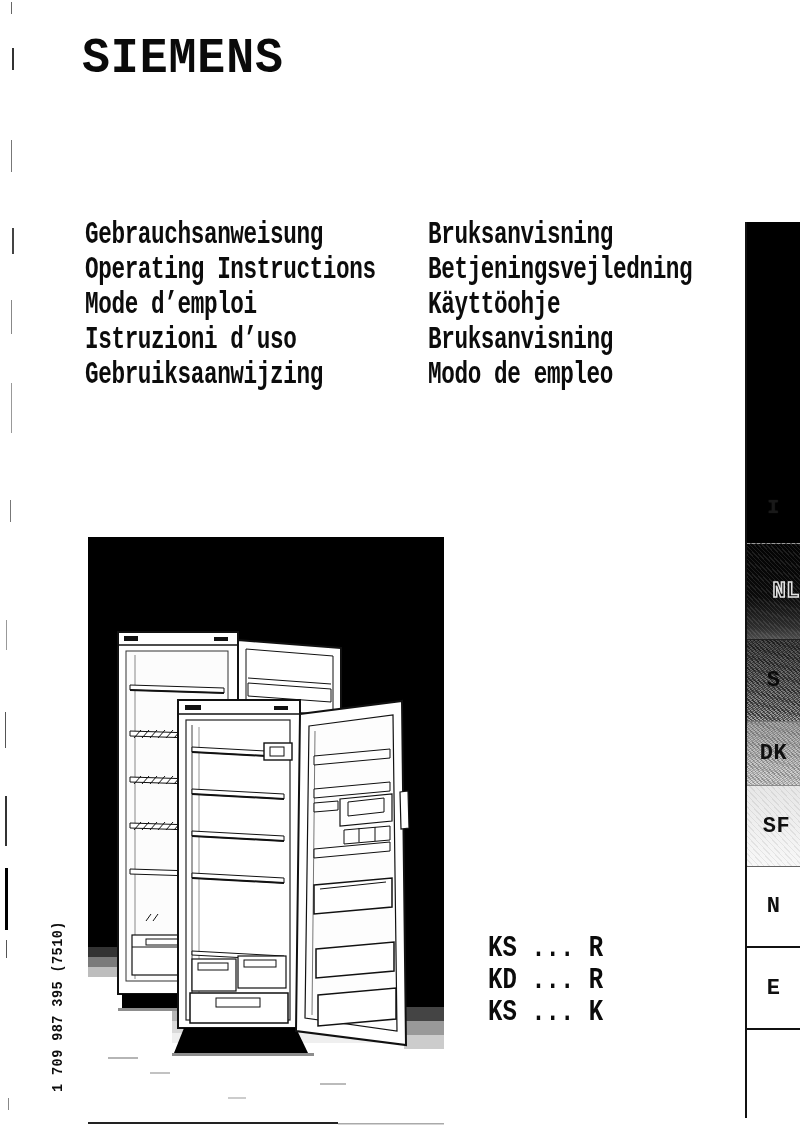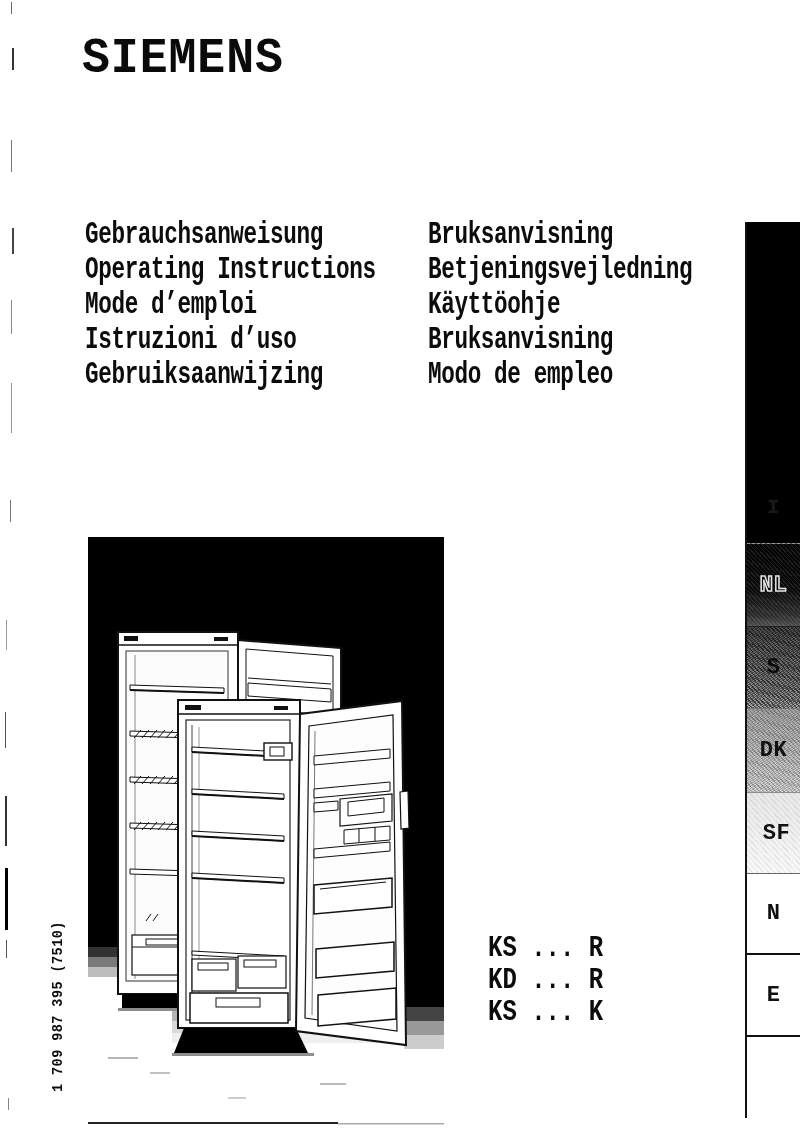--- a/index.html
+++ b/index.html
@@ -58,36 +58,37 @@
     box-sizing:border-box;border-left:2px solid #111;
   }
   .tab{
     box-sizing:border-box;width:100%;
     display:flex;align-items:center;justify-content:center;
     font-weight:700;font-size:22px;letter-spacing:0.5px;
   }
   .tab-i{height:321px;background:#000;align-items:flex-end;padding-bottom:24px;}
   .tab-i .tab-label{color:#191919;font-size:20px;text-shadow:0 0 1px #202020;}
   .tab-nl{
-    height:83px;border-top:1px dashed #9a9a9a;
+    height:96px;border-top:1px dashed #9a9a9a;
     background:
       repeating-linear-gradient(47deg, rgba(255,255,255,0.10) 0 1px, rgba(0,0,0,0) 1px 3px),
       linear-gradient(180deg,#040404 0%,#0a0a0a 55%,#2e2e2e 88%,#4e4e4e 100%);
+    justify-content: flex-end;
   }
   .tab-nl .tab-label{color:#0a0a0a;-webkit-text-stroke:1.5px #e2e2e2;text-shadow:0 0 1px #9a9a9a;}
   .tab-s{
     height:82px;border-top:1px solid #222;
     background:
       repeating-linear-gradient(47deg, rgba(0,0,0,0.50) 0 1px, rgba(0,0,0,0) 1px 3px),
       repeating-linear-gradient(-31deg, rgba(15,15,15,0.45) 0 1px, rgba(0,0,0,0) 1px 2px),
       linear-gradient(180deg,#4f4f4f 0%,#8f8f8f 85%,#aaa 100%);
   }
   .tab-s .tab-label{color:#0b0b0b;}
   .tab-dk{
-    height:84px;border-top:1px solid #777;
+    height:64px;border-top:1px solid #777;
     background:
       repeating-linear-gradient(47deg, rgba(0,0,0,0.22) 0 1px, rgba(0,0,0,0) 1px 3px),
       repeating-linear-gradient(-31deg, rgba(0,0,0,0.18) 0 1px, rgba(0,0,0,0) 1px 2px),
       linear-gradient(180deg,#ababab,#d8d8d8);
   }
   .tab-dk .tab-label{color:#101010;}
   .tab-sf{
     height:81px;border-top:1px solid #8d8d8d;
     background:
       repeating-linear-gradient(47deg, rgba(0,0,0,0.07) 0 1px, rgba(0,0,0,0) 1px 4px),

